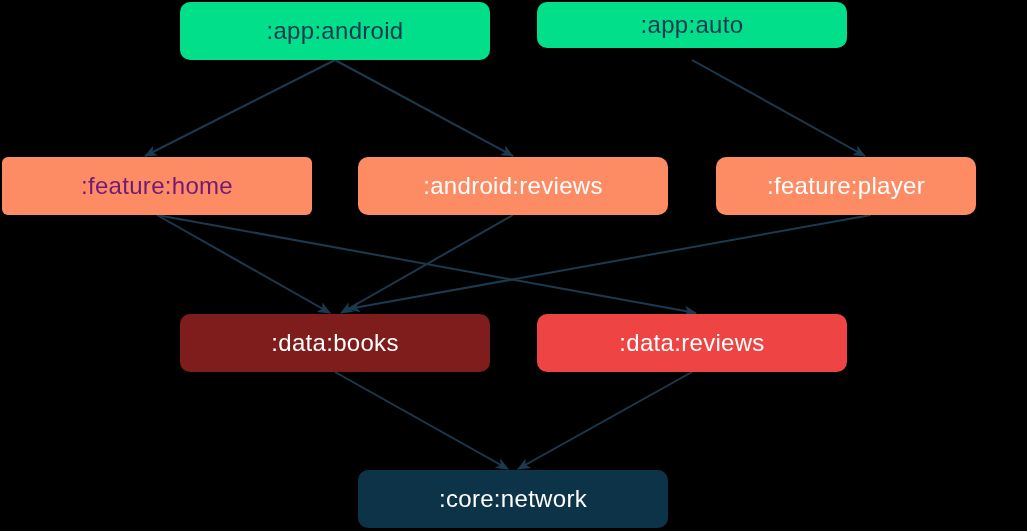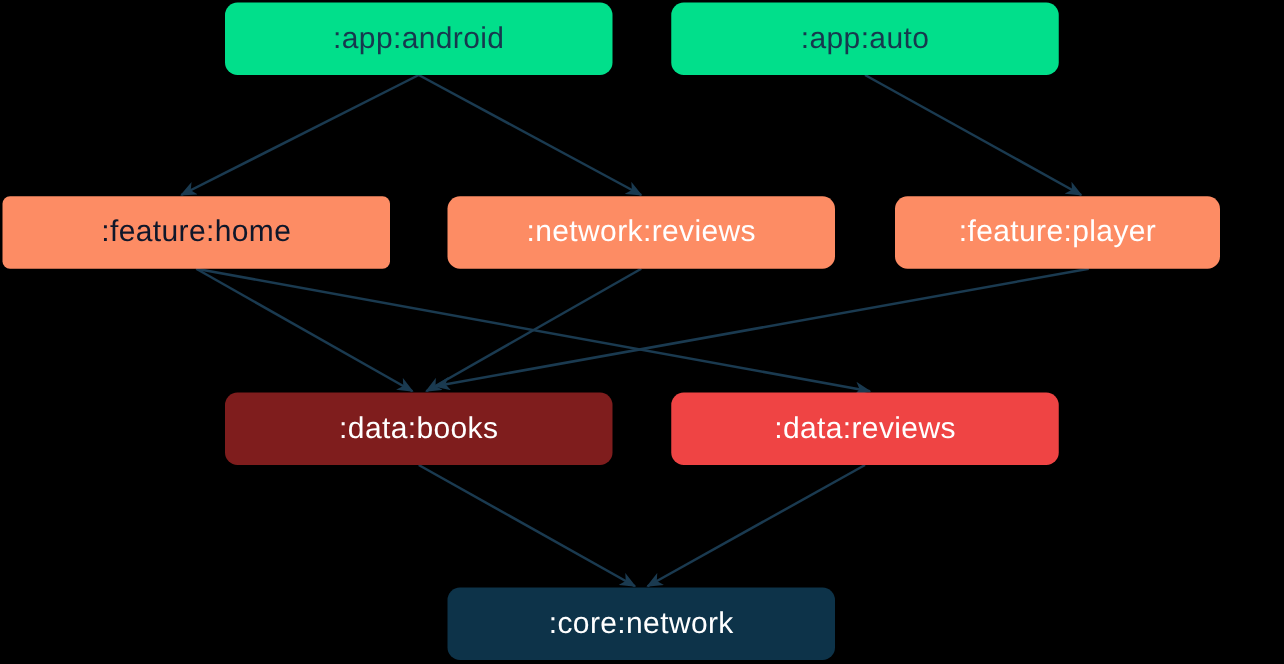--- a/index.html
+++ b/index.html
@@ -63,28 +63,28 @@
         <line x1="513" y1="215" x2="341" y2="313" stroke="#1A3A50" stroke-width="2" marker-end="url(#arrowhead)"></line>
         <line x1="871" y1="215" x2="348" y2="309" stroke="#1A3A50" stroke-width="2" marker-end="url(#arrowhead)"></line>
         <line x1="335" y1="372" x2="508" y2="469" stroke="#1A3A50" stroke-width="2" marker-end="url(#arrowhead)"></line>
         <line x1="692" y1="372" x2="518" y2="469" stroke="#1A3A50" stroke-width="2" marker-end="url(#arrowhead)"></line>
       </g>
   </svg>
   <div class="nodes-layer">
       <div class="node" style="left: 180px; top: 2px; width: 310px; height: 58px; background: rgb(1, 223, 139); color: rgb(23, 56, 78); border-radius: 10px;">
         <span>:app:android</span>
       </div>
-      <div class="node" style="left: 537px; top: 2px; width: 310px; height: 58px; background: rgb(1, 223, 139); color: rgb(23, 56, 78); border-radius: 10px;">
+      <div class="node" style="left: 537px; top: 2px; width: 310px; height: 46px; background: rgb(1, 223, 139); color: rgb(23, 56, 78); border-radius: 10px;">
         <span>:app:auto</span>
       </div>
-      <div class="node" style="left: 2px; top: 157px; width: 310px; height: 58px; background: rgb(253, 140, 100); color: #0f172a; border-radius: 6px;">
+      <div class="node" style="left: 2px; top: 157px; width: 310px; height: 58px; background: rgb(253, 140, 100); color: #701a75; border-radius: 6px;">
         <span>:feature:home</span>
       </div>
       <div class="node" style="left: 358px; top: 157px; width: 310px; height: 58px; background: rgb(253, 140, 100); color: rgb(255, 255, 255); border-radius: 10px;">
-        <span>:network:reviews</span>
+        <span>:android:reviews</span>
       </div>
       <div class="node" style="left: 716px; top: 157px; width: 260px; height: 58px; background: rgb(253, 140, 100); color: rgb(255, 255, 255); border-radius: 10px; justify-content: center;">
         <span>:feature:player</span>
       </div>
       <div class="node" style="left: 180px; top: 314px; width: 310px; height: 58px; background: #7f1d1d; color: rgb(255, 255, 255); border-radius: 10px;">
         <span>:data:books</span>
       </div>
       <div class="node" style="left: 537px; top: 314px; width: 310px; height: 58px; background: #ef4444; color: rgb(255, 255, 255); border-radius: 10px;">
         <span>:data:reviews</span>
       </div>

